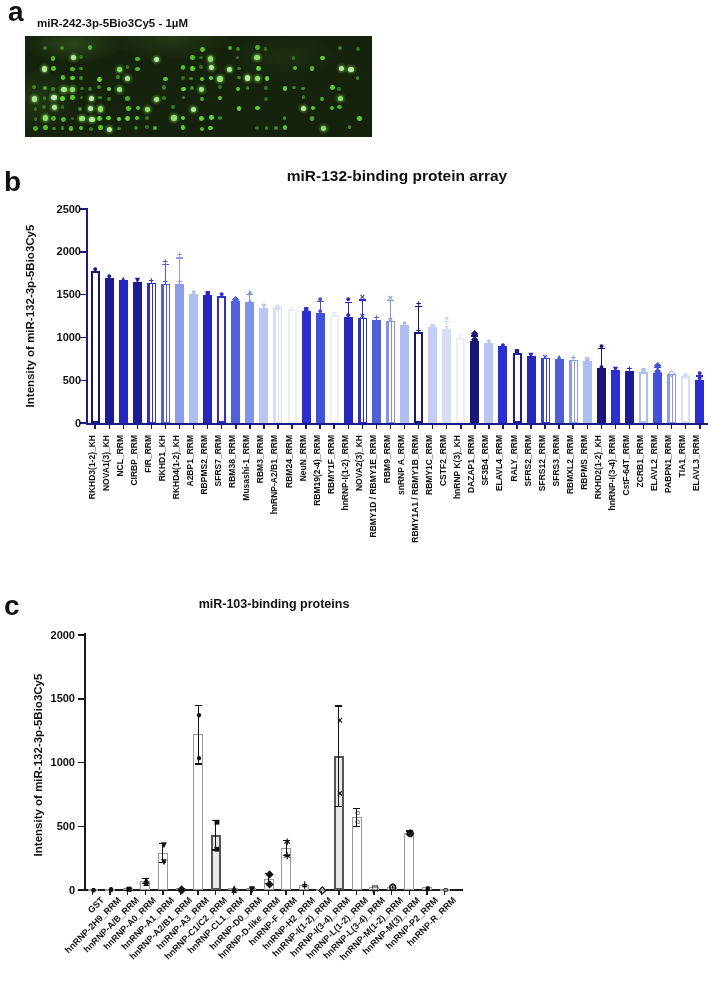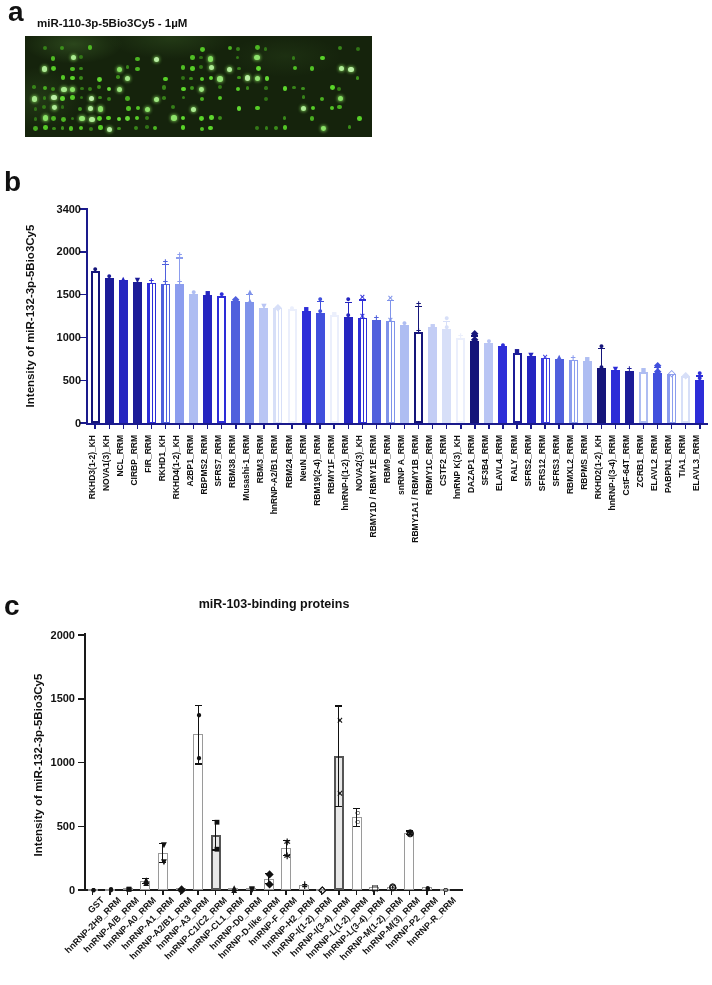--- a/index.html
+++ b/index.html
@@ -25,21 +25,21 @@
     transform-origin: 0 0; transform: rotate(-90deg); white-space: nowrap; color: #111; }
   .xlab-c { font-weight: bold; font-size: 9px; line-height: 11px; text-align: right;
     transform-origin: 100% 0; transform: rotate(-45deg); white-space: nowrap; color: #111; }
 </style>
 </head>
 <body>
 
 <div id="root">
 
   <div class="panel-letter" style="left:8px; top:-4px;">a</div>
-  <div class="arr-title" style="left:37px; top:17px;">miR-110-3p-5Bio3Cy5 - 1µM</div>
+  <div class="arr-title" style="left:37px; top:17px;">miR-242-3p-5Bio3Cy5 - 1µM</div>
   <div id="array-a">
       <div class="dot" style="left: 17.7452px; top: 10.1716px; width: 4.10595px; height: 4.10595px; background: rgb(53, 127, 24);"></div>
       <div class="dot" style="left: 35.2891px; top: 9.69471px; width: 4.09383px; height: 4.09383px; background: rgb(60, 143, 27);"></div>
       <div class="dot" style="left: 62.6688px; top: 9.22109px; width: 4.47121px; height: 4.47121px; background: rgb(77, 183, 35);"></div>
       <div class="dot" style="left: 175.254px; top: 10.7857px; width: 4.88575px; height: 4.88575px; background: rgb(83, 198, 38);"></div>
       <div class="dot" style="left: 202.52px; top: 9.75739px; width: 4.43454px; height: 4.43454px; background: rgb(74, 177, 34);"></div>
       <div class="dot" style="left: 211.338px; top: 10.7586px; width: 3.84909px; height: 3.84909px; background: rgb(54, 129, 25);"></div>
       <div class="dot" style="left: 230.407px; top: 9.27725px; width: 4.86486px; height: 4.86486px; background: rgb(77, 182, 35);"></div>
       <div class="dot" style="left: 238.682px; top: 10.8322px; width: 3.71034px; height: 3.71034px; background: rgb(49, 117, 22);"></div>
       <div class="dot" style="left: 312.95px; top: 10.0172px; width: 3.98174px; height: 3.98174px; background: rgb(56, 134, 26);"></div>
@@ -190,36 +190,37 @@
       <div class="dot" style="left: 183.282px; top: 89.7383px; width: 4.4105px; height: 4.4105px; background: rgb(91, 214, 42);"></div>
       <div class="dot" style="left: 230.198px; top: 89.7994px; width: 3.85102px; height: 3.85102px; background: rgb(51, 120, 23);"></div>
       <div class="dot" style="left: 239.567px; top: 90.2977px; width: 3.69378px; height: 3.69378px; background: rgb(53, 127, 24);"></div>
       <div class="dot" style="left: 248.936px; top: 89.6579px; width: 4.06361px; height: 4.06361px; background: rgb(59, 141, 27);"></div>
       <div class="dot" style="left: 258.01px; top: 89.4525px; width: 4.19694px; height: 4.19694px; background: rgb(83, 197, 38);"></div>
       <div class="dot" style="left: 295.538px; top: 89.6984px; width: 4.99414px; height: 4.99414px; background: rgb(137, 226, 102); box-shadow: rgba(150, 245, 100, 0.55) 0px 0px 3px 1px;"></div>
       <div class="dot" style="left: 322.594px; top: 89.1735px; width: 3.84894px; height: 3.84894px; background: rgb(58, 139, 26);"></div>
     </div>
 
   <div class="panel-letter" style="left:4px; top:166px;">b</div>
+  <div class="chart-title" style="left:88px; top:167px; width:618px; font-size:15.5px;">miR-132-binding protein array</div>
   <div class="ylabel" style="left:30px; top:316px; font-size:11.5px; transform:translate(-50%,-50%) rotate(-90deg);">Intensity of miR-132-3p-5Bio3Cy5</div>
   <div id="plot-b" style="position:absolute; left:0; top:0; width:712px; height:985px;">
       <div class="axis-line" style="left: 85.5px; top: 208px; width: 2.5px; height: 217px; background: rgb(26, 26, 140);"></div>
       <div class="axis-line" style="left: 85.5px; top: 422.6px; width: 622px; height: 2.5px; background: rgb(26, 26, 140);"></div>
       <div class="tick" style="left: 80px; top: 422.45px; width: 5.5px; height: 1.5px; background: rgb(26, 26, 140);"></div>
       <div class="ytl" style="left: 44px; top: 416.7px; width: 37px;">0</div>
       <div class="tick" style="left: 80px; top: 379.61px; width: 5.5px; height: 1.5px; background: rgb(26, 26, 140);"></div>
       <div class="ytl" style="left: 44px; top: 373.86px; width: 37px;">500</div>
       <div class="tick" style="left: 80px; top: 336.77px; width: 5.5px; height: 1.5px; background: rgb(26, 26, 140);"></div>
       <div class="ytl" style="left: 44px; top: 331.02px; width: 37px;">1000</div>
       <div class="tick" style="left: 80px; top: 293.93px; width: 5.5px; height: 1.5px; background: rgb(26, 26, 140);"></div>
       <div class="ytl" style="left: 44px; top: 288.18px; width: 37px;">1500</div>
       <div class="tick" style="left: 80px; top: 251.09px; width: 5.5px; height: 1.5px; background: rgb(26, 26, 140);"></div>
       <div class="ytl" style="left: 44px; top: 245.34px; width: 37px;">2000</div>
       <div class="tick" style="left: 80px; top: 208.25px; width: 5.5px; height: 1.5px; background: rgb(26, 26, 140);"></div>
-      <div class="ytl" style="left: 44px; top: 202.5px; width: 37px;">3400</div>
+      <div class="ytl" style="left: 44px; top: 202.5px; width: 37px;">2500</div>
       <div class="bar" style="left: 90.7px; top: 270.69px; width: 9px; height: 152.51px; background: rgb(255, 255, 255); border: 2px solid rgb(21, 21, 122);"></div>
       <div class="marker" style="left: 95.2px; top: 269.19px; color: rgb(21, 21, 122);">●</div>
       <div class="tick" style="left: 94.45px; top: 425.4px; width: 1.5px; height: 4px; background: rgb(26, 26, 140);"></div>
       <div class="xlab-b" style="left: 86.7px; top: 591.5px; width: 157px;">RKHD3(1-2)_KH</div>
       <div class="bar" style="left: 104.76px; top: 277.544px; width: 9px; height: 145.656px; background: rgb(28, 28, 152); border: 1px solid rgb(28, 28, 152);"></div>
       <div class="marker" style="left: 109.26px; top: 276.044px; color: rgb(28, 28, 152);">●</div>
       <div class="tick" style="left: 108.51px; top: 425.4px; width: 1.5px; height: 4px; background: rgb(26, 26, 140);"></div>
       <div class="xlab-b" style="left: 100.76px; top: 591.5px; width: 157px;">NOVA1(3)_KH</div>
       <div class="bar" style="left: 118.82px; top: 280.114px; width: 9px; height: 143.086px; background: rgb(37, 37, 192); border: 1px solid rgb(37, 37, 192);"></div>
       <div class="marker" style="left: 123.32px; top: 278.614px; color: rgb(37, 37, 192);">▲</div>

